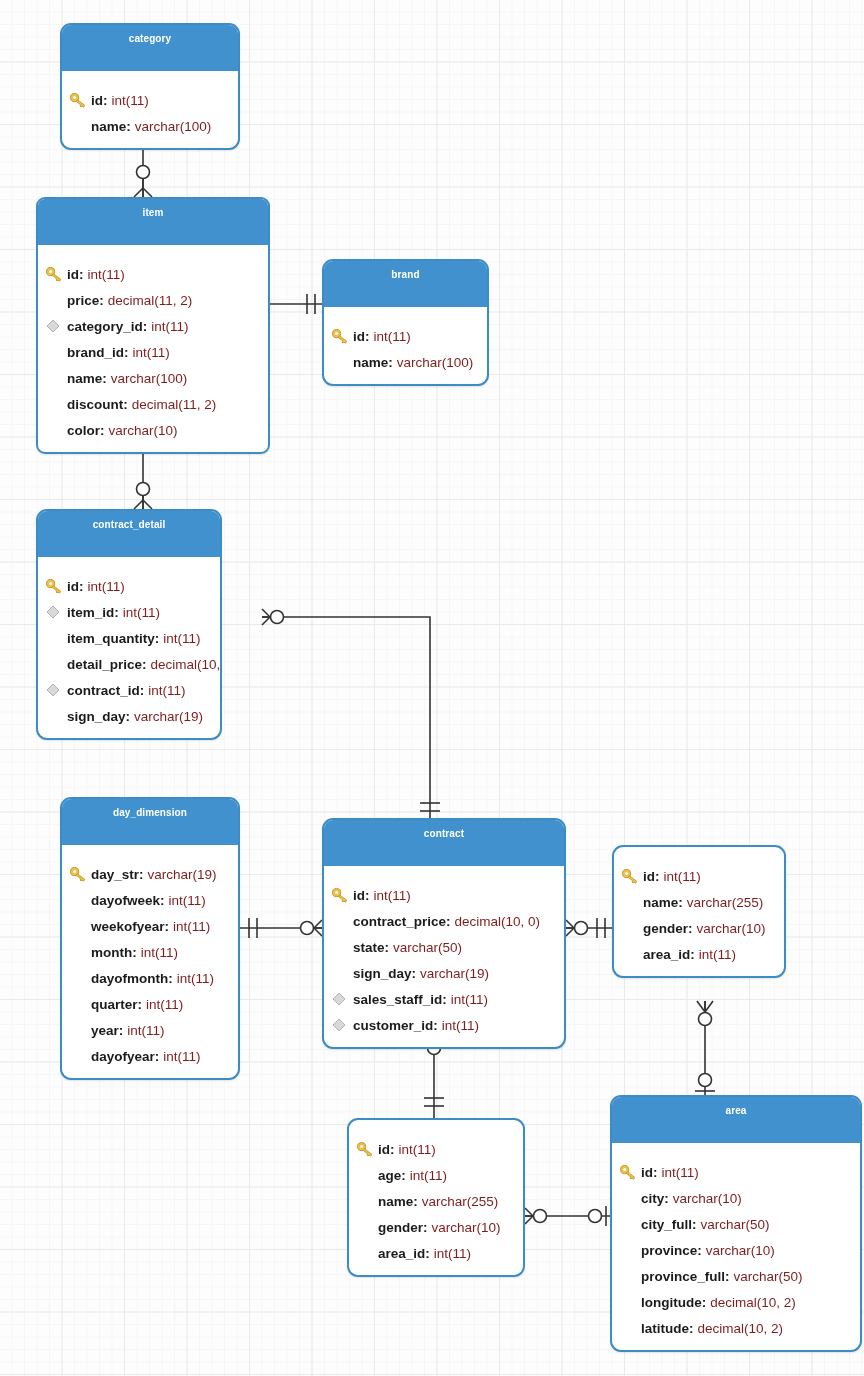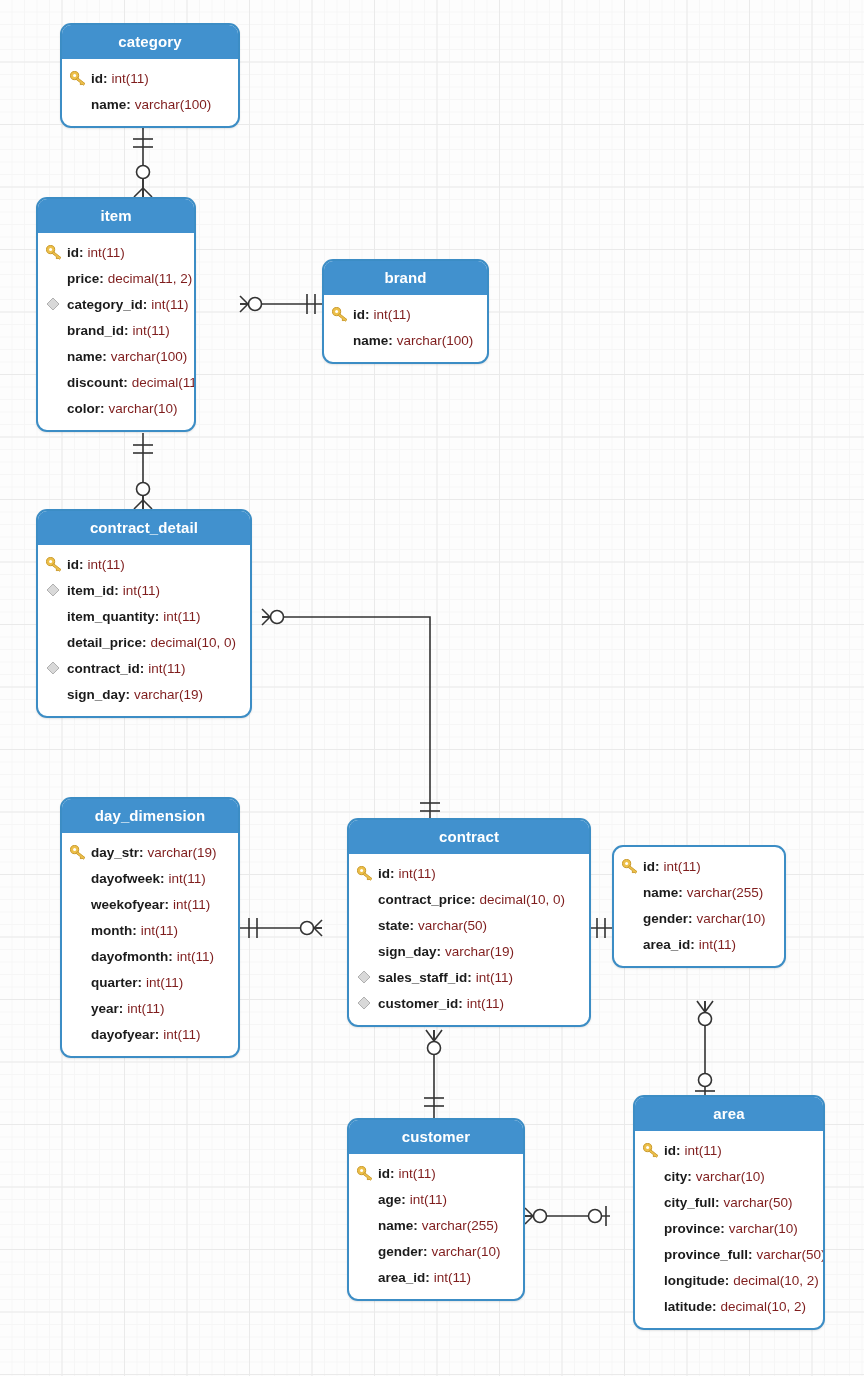--- a/index.html
+++ b/index.html
@@ -28,27 +28,27 @@
     background:#ffffff;
     border:2px solid #3c8dc5;
     border-radius:11px;
     box-sizing:border-box;
     overflow:hidden;
     box-shadow:0 1px 2px rgba(0,0,0,.10);
   }
   .ent-header{
     background:#4191ce;
     color:#ffffff;
-    font-size:15px;
+    font-size:10px;
     font-weight:bold;
     text-align:center;
-    padding:8px 6px 9px 6px;
+    padding:8px 6px 27px 6px;
     letter-spacing:.1px;
   }
-  .ent-body{padding:6px 0 9px 0;}
+  .ent-body{padding:16px 0 9px 0;}
   .field{
     display:flex;
     align-items:center;
     height:26px;
     padding:0 10px 0 8px;
     font-size:13.5px;
     white-space:nowrap;
   }
   .fmark{
     width:21px;min-width:21px;
@@ -178,21 +178,21 @@
             <span class="ftype">int(11)</span>
           </div>
           <div class="field">
             <span class="fmark"></span>
             <span class="fname">name</span>
             <span class="fsep">:</span>
             <span class="ftype">varchar(100)</span>
           </div>
         </div>
       </div>
-      <div class="entity" style="left: 36px; top: 197px; width: 160px;">
+      <div class="entity" style="left: 36px; top: 197px; width: 234px; border-radius: 9px;">
         <div class="ent-header">item</div>
         <div class="ent-body">
           <div class="field">
             <span class="fmark">
               <svg class="keyico" width="17" height="15" viewBox="0 0 17 15">
                 <circle cx="4.6" cy="4.6" r="4.1" fill="#edc04a" stroke="#c9992b" stroke-width="1"></circle>
                 <circle cx="4.6" cy="4.6" r="1.5" fill="#ffffff"></circle>
                 <path d="M7.4 6.6 L15 12.6 L13.3 14.2 L12.0 13.1 L11.0 14.0 L9.9 13.0 L10.9 12.1 L6.2 8.4 Z" fill="#edc04a" stroke="#c9992b" stroke-width=".9" stroke-linejoin="round"></path>
               </svg>
             </span>
@@ -258,21 +258,21 @@
             <span class="ftype">int(11)</span>
           </div>
           <div class="field">
             <span class="fmark"></span>
             <span class="fname">name</span>
             <span class="fsep">:</span>
             <span class="ftype">varchar(100)</span>
           </div>
         </div>
       </div>
-      <div class="entity" style="left: 36px; top: 509px; width: 216px;">
+      <div class="entity" style="left: 36px; top: 509px; width: 186px;">
         <div class="ent-header">contract_detail</div>
         <div class="ent-body">
           <div class="field">
             <span class="fmark">
               <svg class="keyico" width="17" height="15" viewBox="0 0 17 15">
                 <circle cx="4.6" cy="4.6" r="4.1" fill="#edc04a" stroke="#c9992b" stroke-width="1"></circle>
                 <circle cx="4.6" cy="4.6" r="1.5" fill="#ffffff"></circle>
                 <path d="M7.4 6.6 L15 12.6 L13.3 14.2 L12.0 13.1 L11.0 14.0 L9.9 13.0 L10.9 12.1 L6.2 8.4 Z" fill="#edc04a" stroke="#c9992b" stroke-width=".9" stroke-linejoin="round"></path>
               </svg>
             </span>
@@ -372,21 +372,21 @@
             <span class="ftype">int(11)</span>
           </div>
           <div class="field">
             <span class="fmark"></span>
             <span class="fname">dayofyear</span>
             <span class="fsep">:</span>
             <span class="ftype">int(11)</span>
           </div>
         </div>
       </div>
-      <div class="entity" style="left: 322px; top: 818px; width: 244px; margin-left: 25px;">
+      <div class="entity" style="left: 322px; top: 818px; width: 244px;">
         <div class="ent-header">contract</div>
         <div class="ent-body">
           <div class="field">
             <span class="fmark">
               <svg class="keyico" width="17" height="15" viewBox="0 0 17 15">
                 <circle cx="4.6" cy="4.6" r="4.1" fill="#edc04a" stroke="#c9992b" stroke-width="1"></circle>
                 <circle cx="4.6" cy="4.6" r="1.5" fill="#ffffff"></circle>
                 <path d="M7.4 6.6 L15 12.6 L13.3 14.2 L12.0 13.1 L11.0 14.0 L9.9 13.0 L10.9 12.1 L6.2 8.4 Z" fill="#edc04a" stroke="#c9992b" stroke-width=".9" stroke-linejoin="round"></path>
               </svg>
             </span>
@@ -462,21 +462,20 @@
           </div>
           <div class="field">
             <span class="fmark"></span>
             <span class="fname">area_id</span>
             <span class="fsep">:</span>
             <span class="ftype">int(11)</span>
           </div>
         </div>
       </div>
       <div class="entity" style="left: 347px; top: 1118px; width: 178px;">
-        <div class="ent-header">customer</div>
         <div class="ent-body">
           <div class="field">
             <span class="fmark">
               <svg class="keyico" width="17" height="15" viewBox="0 0 17 15">
                 <circle cx="4.6" cy="4.6" r="4.1" fill="#edc04a" stroke="#c9992b" stroke-width="1"></circle>
                 <circle cx="4.6" cy="4.6" r="1.5" fill="#ffffff"></circle>
                 <path d="M7.4 6.6 L15 12.6 L13.3 14.2 L12.0 13.1 L11.0 14.0 L9.9 13.0 L10.9 12.1 L6.2 8.4 Z" fill="#edc04a" stroke="#c9992b" stroke-width=".9" stroke-linejoin="round"></path>
               </svg>
             </span>
             <span class="fname">id</span>
@@ -502,21 +501,21 @@
             <span class="ftype">varchar(10)</span>
           </div>
           <div class="field">
             <span class="fmark"></span>
             <span class="fname">area_id</span>
             <span class="fsep">:</span>
             <span class="ftype">int(11)</span>
           </div>
         </div>
       </div>
-      <div class="entity" style="left: 633px; top: 1095px; width: 192px;">
+      <div class="entity" style="left: 610px; top: 1095px; width: 252px;">
         <div class="ent-header">area</div>
         <div class="ent-body">
           <div class="field">
             <span class="fmark">
               <svg class="keyico" width="17" height="15" viewBox="0 0 17 15">
                 <circle cx="4.6" cy="4.6" r="4.1" fill="#edc04a" stroke="#c9992b" stroke-width="1"></circle>
                 <circle cx="4.6" cy="4.6" r="1.5" fill="#ffffff"></circle>
                 <path d="M7.4 6.6 L15 12.6 L13.3 14.2 L12.0 13.1 L11.0 14.0 L9.9 13.0 L10.9 12.1 L6.2 8.4 Z" fill="#edc04a" stroke="#c9992b" stroke-width=".9" stroke-linejoin="round"></path>
               </svg>
             </span>

